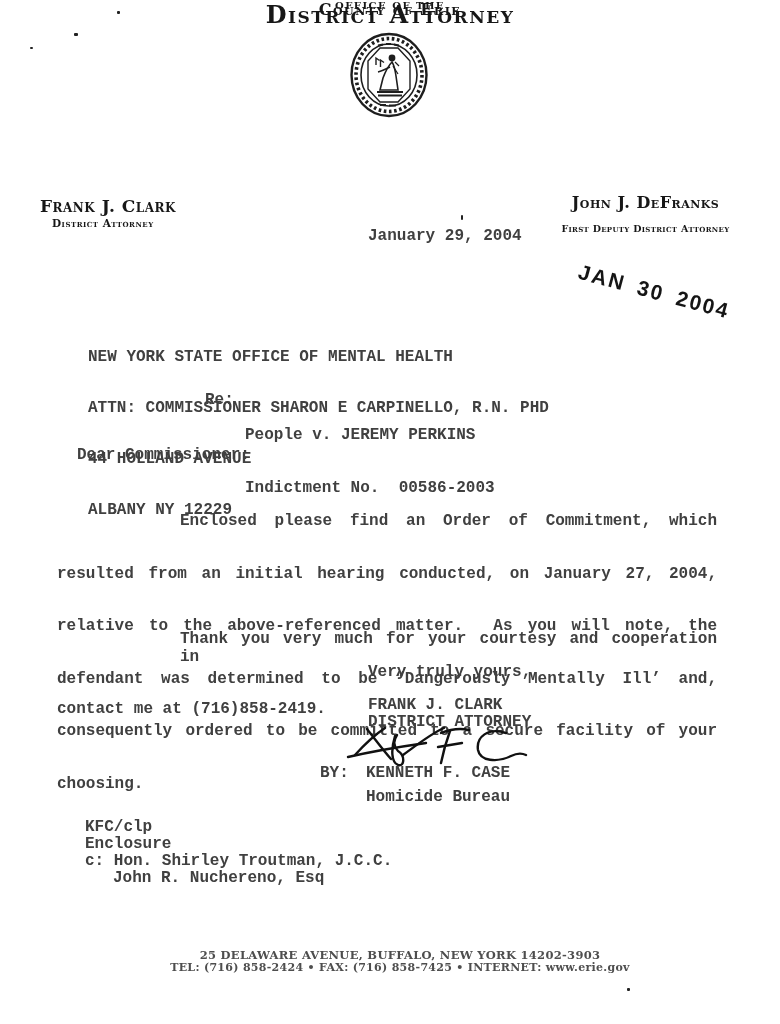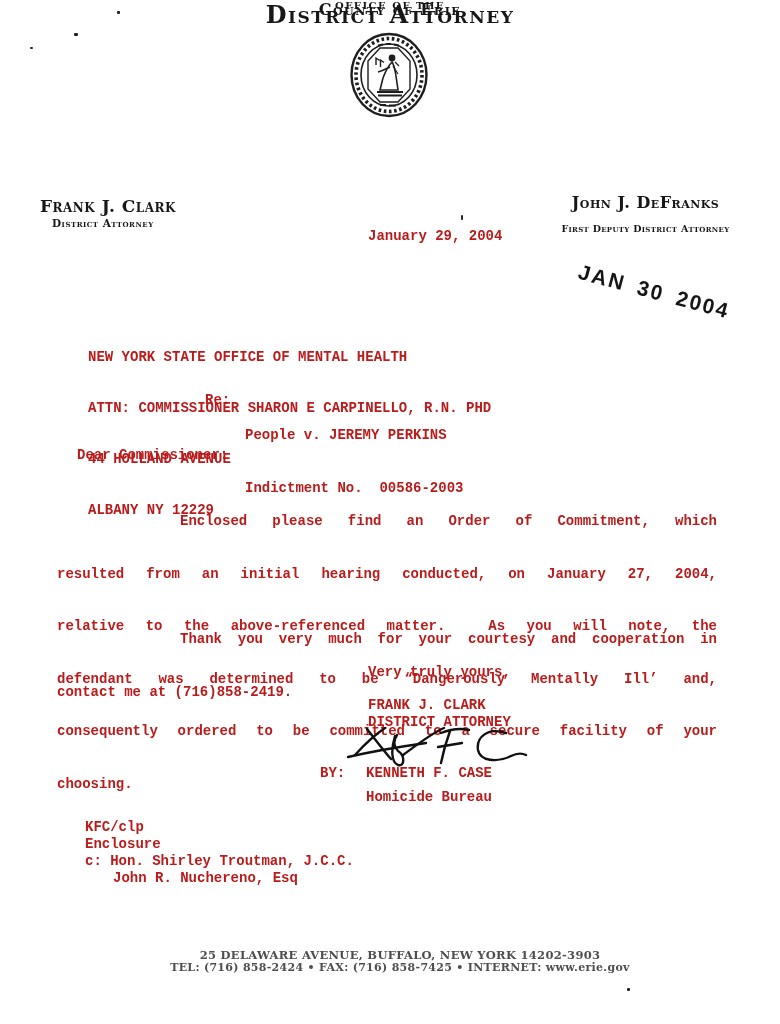--- a/index.html
+++ b/index.html
@@ -21,21 +21,21 @@
   .office-ttl  { left: 0; top: 163; width: 780px; text-align: center; font-size: 24px; letter-spacing: 1.5px; font-weight: 600; }
   .off-left    { left: 40px; top: 196px; }
   .off-left .nm  { font-size: 17px; letter-spacing: 0.5px; font-weight: 600; }
   .off-left .tt  { font-size: 10.5px; letter-spacing: 0.5px; font-weight: 700; margin-left: 12px; margin-top: 1px; }
   .off-right   { left: 548px; top: 193px; width: 195px; text-align: center; }
   .off-right .nm { font-size: 16px; letter-spacing: 0.5px; font-weight: 600; }
   .off-right .tt { font-size: 9.5px; letter-spacing: 0.3px; font-weight: 700; margin-top: 11px; }
 
   
   .tw { font-family: "Liberation Mono", "DejaVu Sans Mono", monospace;
-        font-size: 14px; line-height: 17.5px; color: #b91c1c;
+        font-size: 16px; line-height: 17.5px; color: #404040;
         white-space: pre-wrap; font-weight: 600; letter-spacing: 0; }
   .date   { left: 368px; top: 228px; }
   .recip  { left: 88px;  top: 315px; line-height: 17px; }
   .re-lbl { left: 205px; top: 392px; }
   .re-blk { left: 245px; top: 392px; line-height: 17.5px; }
   .salut  { left: 57px;  top: 447px; margin-left: 20px; }
 
   .para { left: 57px; width: 660px; }
   .p1 { top: 478px; }
   .p2 { top: 596px; }

